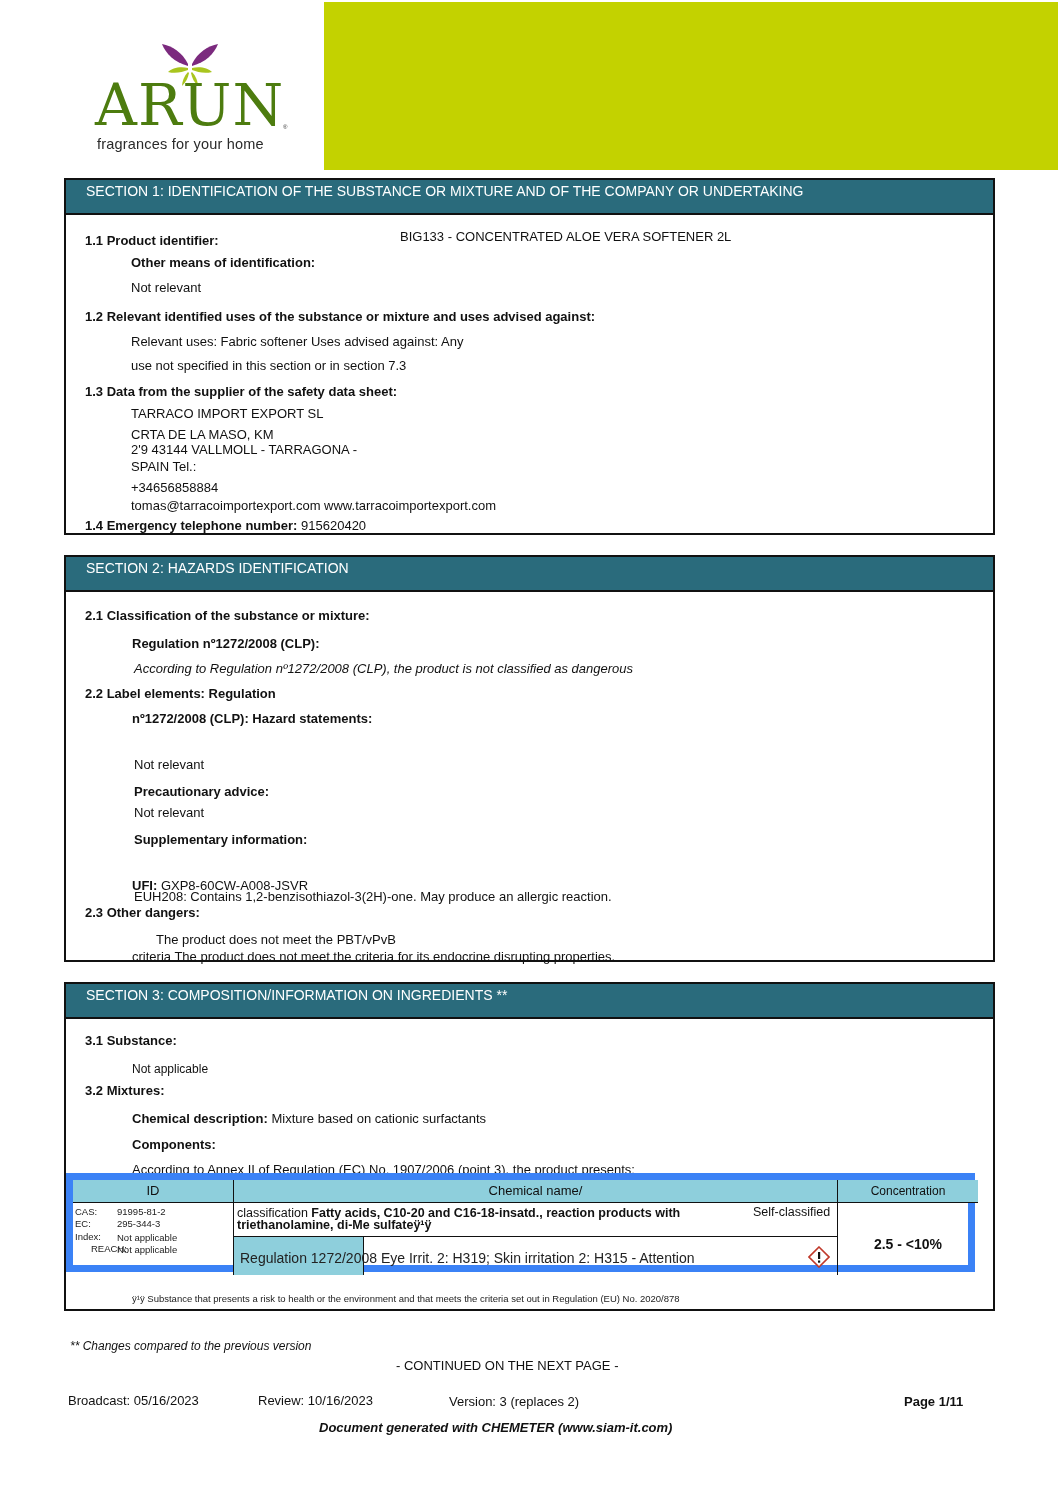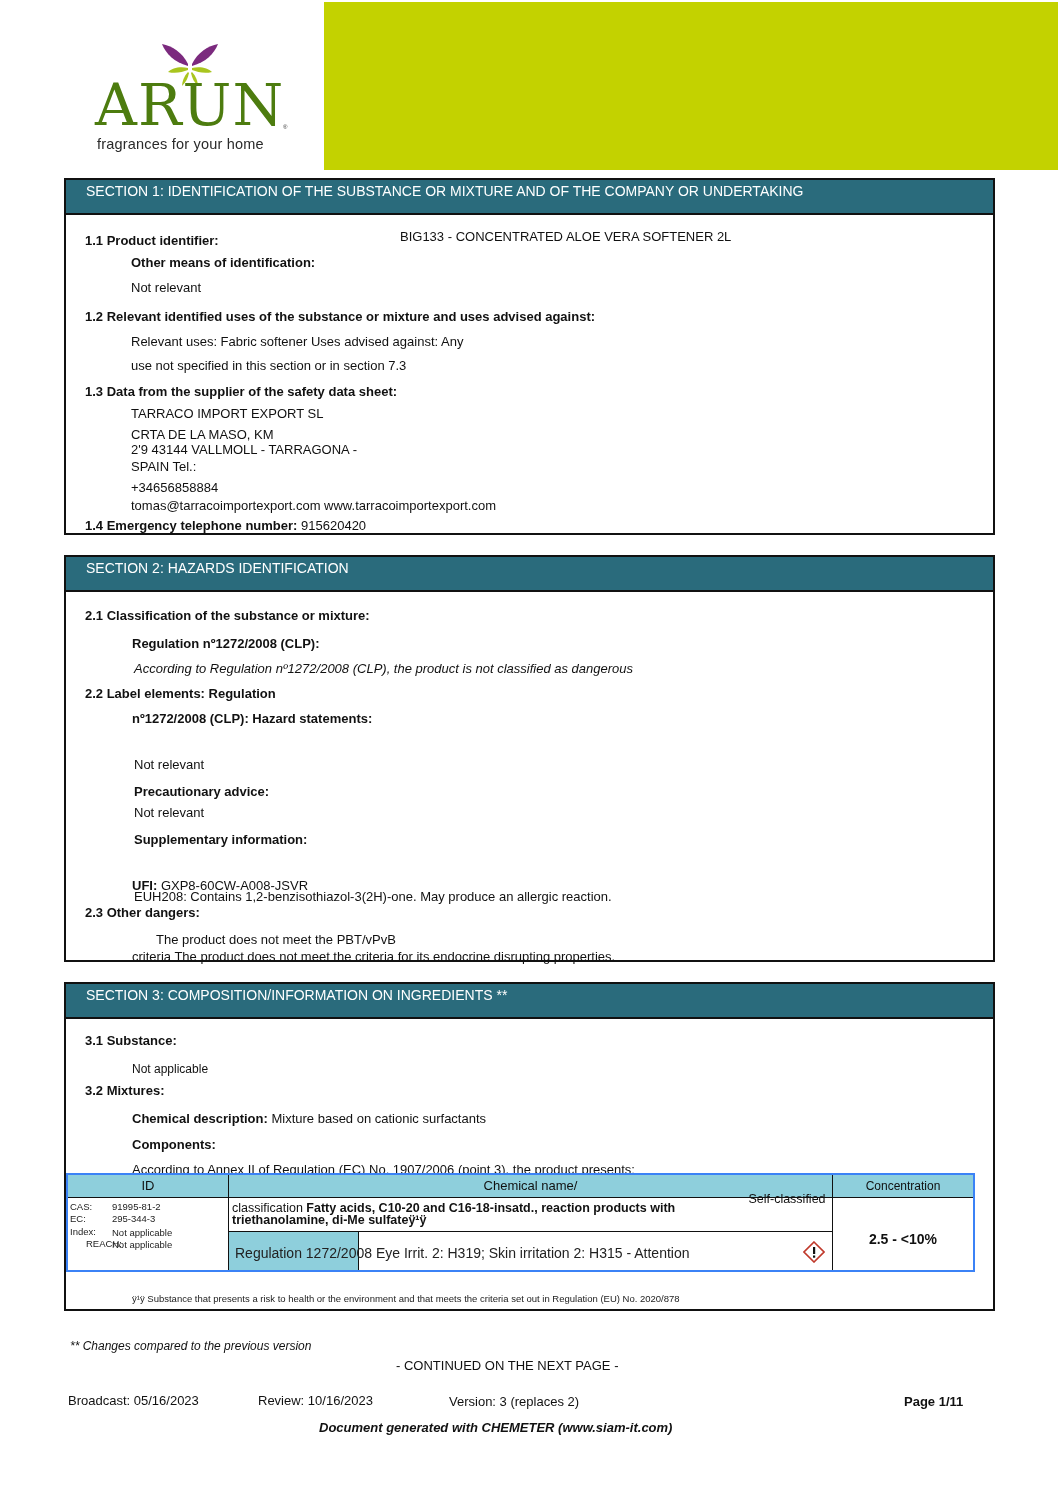--- a/index.html
+++ b/index.html
@@ -14,21 +14,21 @@
 
     .green-box { position: absolute; left: 324px; top: 2px; width: 734px; height: 168px; background: #c3d200; }
 
     .section { position: absolute; left: 64px; width: 931px; border: 2px solid #111; }
     .sec-head { background: #2a6b7c; color: #ffffff; font-size: 14px; height: 35px; line-height: 23px; padding-left: 20px; border-bottom: 2px solid #111; }
     .sec-body { position: relative; }
 
     .t { position: absolute; white-space: nowrap; font-size: 13px; line-height: 15px; }
     .b { font-weight: bold; }
     .small { font-size: 12px; }
-    .comp-wrap { position: absolute; left: 66px; top: 1173px; width: 909px; height: 99px; border: 2px solid #3b82f6; }
+    .comp-wrap { position: absolute; left: 66px; top: 1173px; width: 909px; height: 99px; border: 7px solid #3b82f6; }
     .col { position: absolute; }
     .hdr { background: #8ecfdc; font-size: 13px; text-align: center; line-height: 22px; height: 22px; color: #111; }
     .vline { position: absolute; background: #111; width: 1px; }
     .hline { position: absolute; background: #111; height: 1px; }
     .tiny { font-size: 9.5px; line-height: 11.5px; color: #222; }
 
     .footer-t { position: absolute; white-space: nowrap; font-size: 13px; }
   </style>
 </head>
 <body>
@@ -131,21 +131,21 @@
     <div class="tiny" style="position:absolute; left:42px; top:38px;">Not applicable</div>
   </div>
 
   <div class="col" style="left:164px; top:27px; width:520px; font-size:12.5px; line-height:12px;">
     <div style="white-space:nowrap;">
       <span>classification</span>
       <span class="b">Fatty acids, C10-20 and C16-18-insatd., reaction products with</span>
     </div>
     <div class="b" style="white-space:nowrap;">triethanolamine, di-Me sulfateÿ¹ÿ</div>
   </div>
-  <div class="col" style="left:680px; top:17px; width:78px; font-size:12.5px; text-align:center; white-space:nowrap;">Self-classified</div>
+  <div class="col" style="left:680px; top:25px; width:78px; font-size:12.5px; text-align:left; white-space:nowrap;">Self-classified</div>
 
   <div class="hline" style="left:160px; top:56px; width:605px;"></div>
   <div class="col" style="left:161px; top:57px; width:129px; height:38px; background:#8ecfdc;"></div>
   <div class="vline" style="left:290px; top:56px; height:39px;"></div>
   <div class="col tiny" style="left:167px; top:73px; white-space:nowrap; font-size:14px;">
     <span>Regulation 1272/2008</span>
     <span>Eye Irrit. 2: H319; Skin irritation 2: H315 - Attention</span>
   </div>
   <svg class="col" style="left:735px; top:66px; width:22px; height:22px;" viewBox="0 0 22 22">
     <polygon points="11,1 21,11 11,21 1,11" fill="#fff" stroke="#c0392b" stroke-width="1.6"></polygon>

